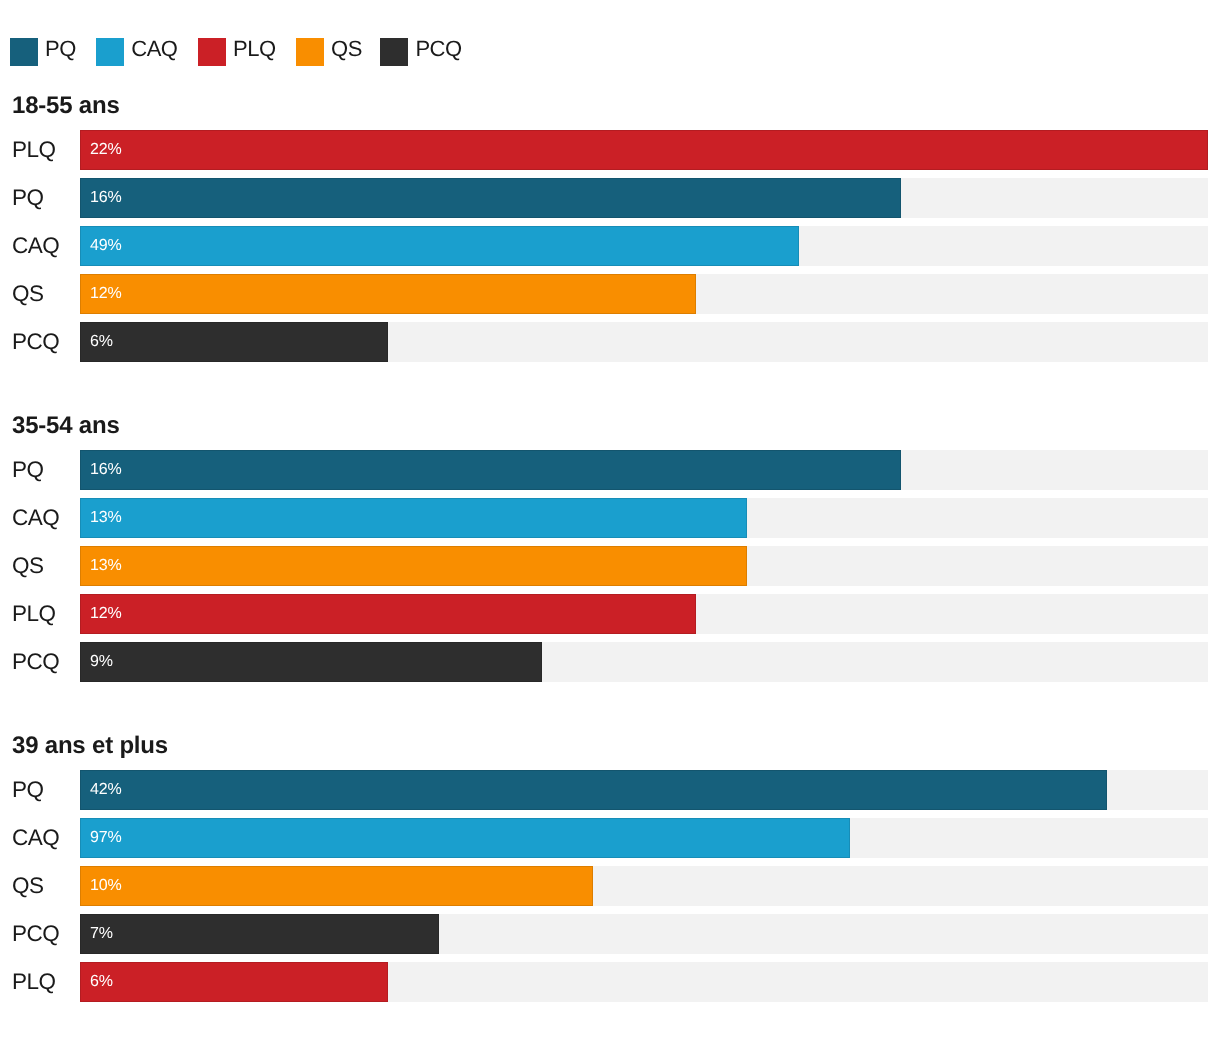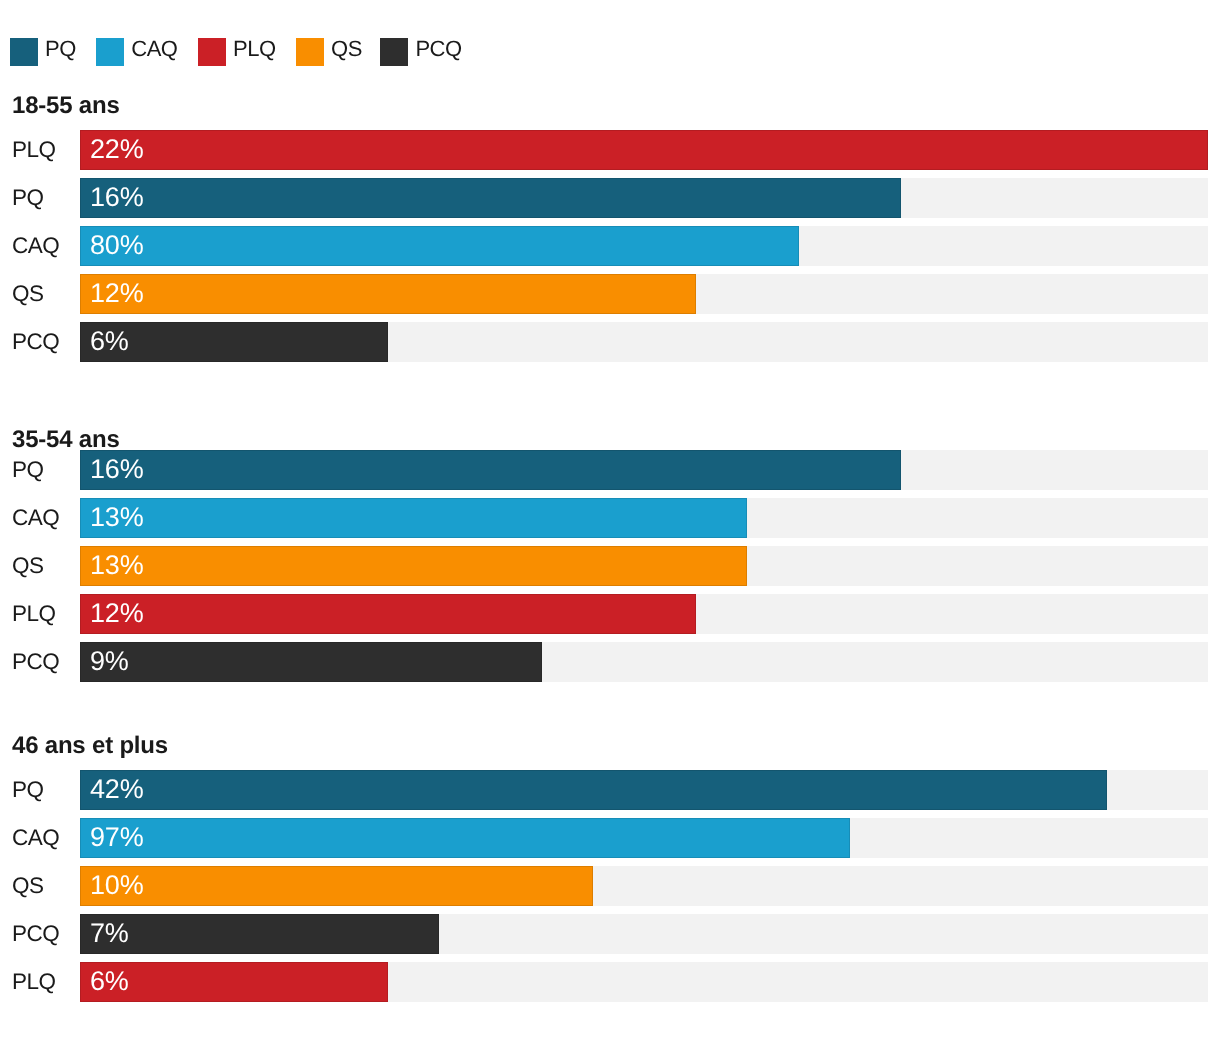--- a/index.html
+++ b/index.html
@@ -36,21 +36,21 @@
   .row-label { position:absolute; left:12px; top:-0.5px; height:40px;
                display:flex; align-items:center;
                font-size:22.5px; letter-spacing:-0.45px;
                color:#1a1a1a; white-space:nowrap; }
   .row-track { position:absolute; left:80px; top:0; width:1128px; height:40px;
                background:#f2f2f2; }
   .row-bar { position:absolute; left:0; top:0; height:40px;
              box-shadow:inset 0 0 0 1px rgba(0,0,0,0.11); }
   .row-value { position:absolute; left:90px; top:-0.5px; height:40px;
                display:flex; align-items:center;
-               font-size:27px; letter-spacing:-0.2px;
+               font-size:16px; letter-spacing:-0.2px;
                color:#ffffff; white-space:nowrap;text-align:center; }
 
   
   .footer { position:absolute; left:11px; top:1018px;
             font-size:22px; line-height:24px; letter-spacing:-0.1px;
             color:#8c8c8c; white-space:nowrap; }
 </style>
 </head>
 <body>
 
@@ -93,40 +93,40 @@
       <div class="row-track" style="width: 1128px; background: rgb(242, 242, 242);">
         <div class="row-bar" style="background: rgb(22, 96, 124); width: 821.24px;"></div>
       </div>
       <span class="row-value">16%</span>
     </div>
     <div class="row" style="top:202px">
       <span class="row-label">CAQ</span>
       <div class="row-track" style="width: 1128px; background: rgb(242, 242, 242);">
         <div class="row-bar" style="background: rgb(26, 159, 206); width: 718.58px;"></div>
       </div>
-      <span class="row-value">80%</span>
+      <span class="row-value">49%</span>
     </div>
     <div class="row" style="top:250px">
       <span class="row-label">QS</span>
       <div class="row-track" style="width: 1128px; background: rgb(242, 242, 242);">
         <div class="row-bar" style="background: rgb(249, 142, 0); width: 615.93px;"></div>
       </div>
       <span class="row-value">12%</span>
     </div>
     <div class="row" style="top:298px">
       <span class="row-label">PCQ</span>
       <div class="row-track" style="width: 1128px; background: rgb(242, 242, 242);">
         <div class="row-bar" style="background: rgb(46, 46, 46); width: 307.96px;"></div>
       </div>
       <span class="row-value">6%</span>
     </div>
   </section>
 
   <section class="group">
-    <h2 class="group-title" style="top:404px">35-54 ans</h2>
+    <h2 class="group-title" style="top:390px">35-54 ans</h2>
     <div class="row" style="top:426px">
       <span class="row-label">PQ</span>
       <div class="row-track" style="width: 1128px; background: rgb(242, 242, 242);">
         <div class="row-bar" style="background: rgb(22, 96, 124); width: 821.24px;"></div>
       </div>
       <span class="row-value">16%</span>
     </div>
     <div class="row" style="top:474px">
       <span class="row-label">CAQ</span>
       <div class="row-track" style="width: 1128px; background: rgb(242, 242, 242);">
@@ -151,21 +151,21 @@
     <div class="row" style="top:618px">
       <span class="row-label">PCQ</span>
       <div class="row-track" style="width: 1128px; background: rgb(242, 242, 242);">
         <div class="row-bar" style="background: rgb(46, 46, 46); width: 461.95px;"></div>
       </div>
       <span class="row-value">9%</span>
     </div>
   </section>
 
   <section class="group">
-    <h2 class="group-title" style="top:710px">46 ans et plus</h2>
+    <h2 class="group-title" style="top:710px">39 ans et plus</h2>
     <div class="row" style="top:746px">
       <span class="row-label">PQ</span>
       <div class="row-track" style="width: 1128px; background: rgb(242, 242, 242);">
         <div class="row-bar" style="background: rgb(22, 96, 124); width: 1026.55px;"></div>
       </div>
       <span class="row-value">42%</span>
     </div>
     <div class="row" style="top:794px">
       <span class="row-label">CAQ</span>
       <div class="row-track" style="width: 1128px; background: rgb(242, 242, 242);">

